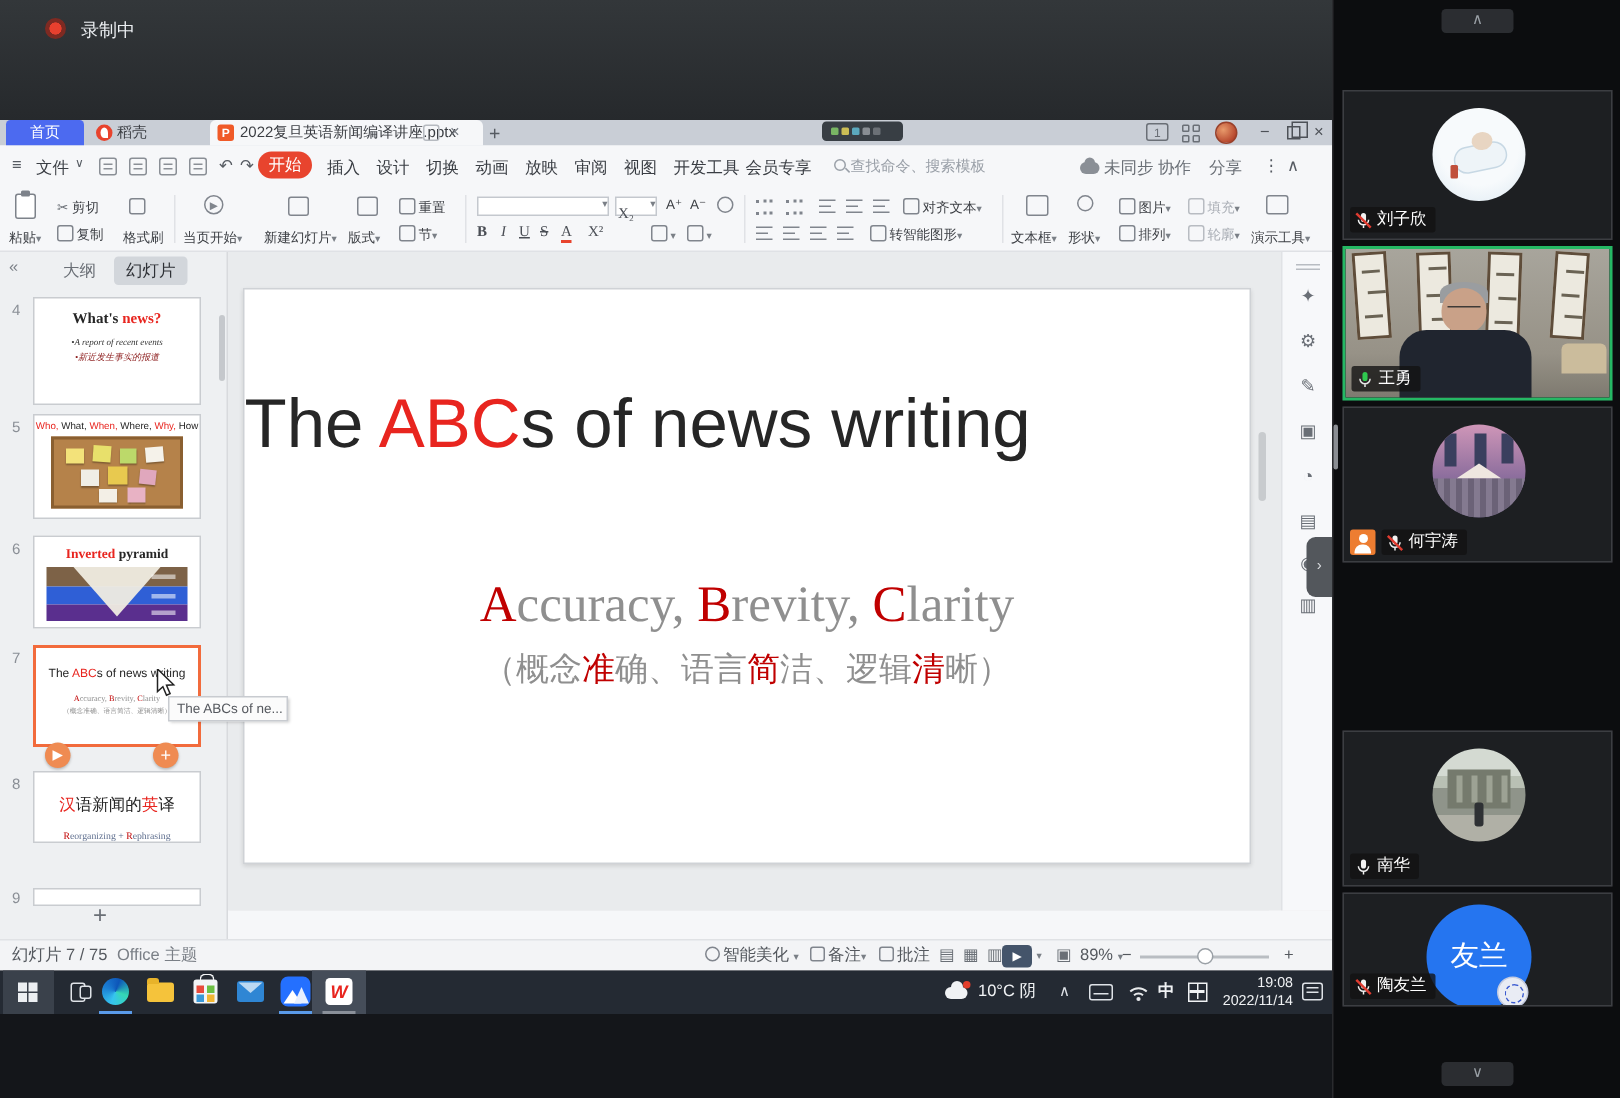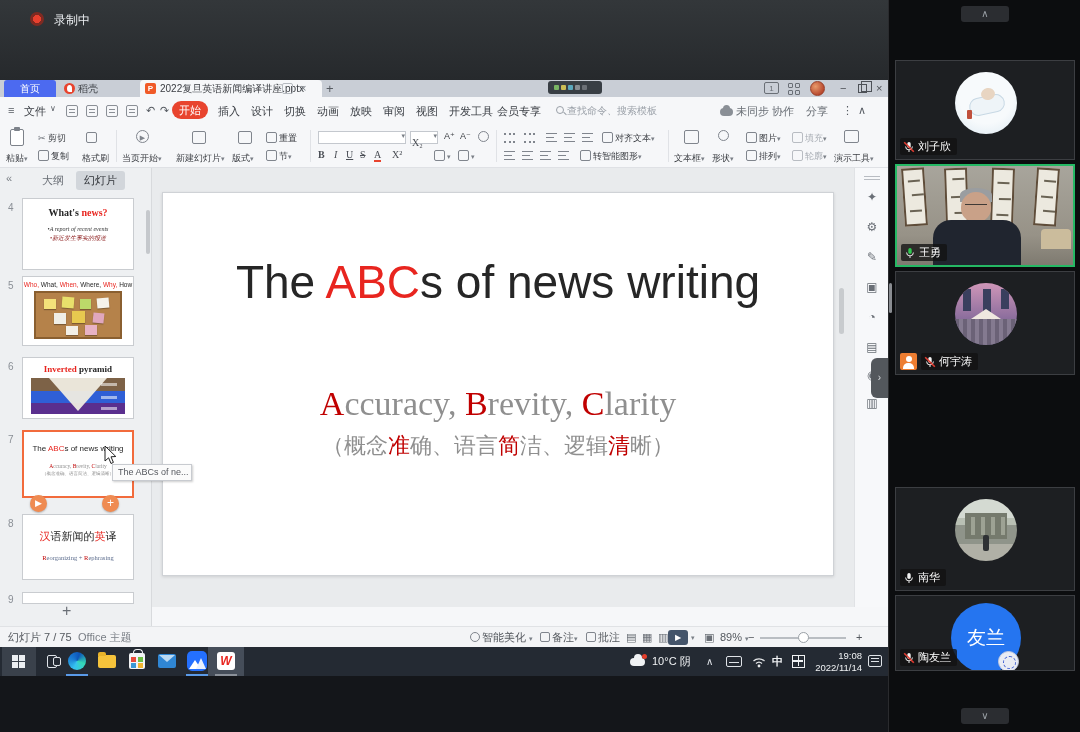--- a/index.html
+++ b/index.html
@@ -102,21 +102,21 @@
   .pyr-lbl { position:absolute; left:78px; width:16px; height:3px; background:rgba(255,255,255,.55); }
   .orange-btn { position:absolute; width:17px; height:17px; border-radius:50%; background:#ef8b52; color:#fff;
     text-align:center; font-size:9px; line-height:17px; box-shadow:0 1px 2px rgba(0,0,0,.25); }
   .sb-scroll { position:absolute; left:146px; top:42px; width:4px; height:44px; background:#c5c8cc; border-radius:2px; }
   .sb-add { position:absolute; left:62px; top:434px; font-size:16px; color:#6a6f76; }
 
   
   #slidearea { position:absolute; left:153px; top:88px; width:693px; height:439px; background:#e9ebed; }
   #slidepage { position:absolute; left:9px; top:24px; width:672px; height:384px; background:#fff;
     border:1px solid #cfd2d6; box-shadow:0 1px 3px rgba(0,0,0,.12); }
-  .slide-title { position:absolute; left:0; top:62px; width:100%; text-align:center; font-size:46px;
+  .slide-title { position:absolute; left:0; top:62px; width:100%; text-align:left; font-size:46px;
     letter-spacing:0px; color:#262626; font-family:"Liberation Sans",sans-serif; }
   .slide-sub { position:absolute; left:0; top:192px; width:100%; text-align:center; font-size:34px;
     font-family:"Liberation Serif",serif; color:#8f8f8f; }
   .slide-zh { position:absolute; left:0; top:238px; width:100%; text-align:center; font-size:22px;
     font-family:"Liberation Serif",serif; color:#8f8f8f; }
   .sa-scroll { position:absolute; left:686px; top:120px; width:5px; height:46px; background:#c8cbce; border-radius:3px; }
 
   
   #rightstrip { position:absolute; left:854px; top:88px; width:34px; height:439px; background:#f7f8fa; border-left:1px solid #e0e2e5; }
   .rs-ico { position:absolute; left:10px; width:14px; text-align:center; font-size:12px; color:#6a6f76; }
@@ -405,21 +405,21 @@
         <span class="thumb-num" style="top:266px">7</span>
         <div class="thumb sel" style="top:262px;height:68px">
           <div class="t-title" style="margin-top:12px;font-size:8px;font-family:'Liberation Sans',sans-serif"><span class="dark">The </span><span class="red">ABC</span><span class="dark">s of news writing</span></div>
           <div class="t-title" style="margin-top:10px;font-size:5.5px"><span class="dred">A</span><span class="gray">ccuracy, </span><span class="dred">B</span><span class="gray">revity, </span><span class="dred">C</span><span class="gray">larity</span></div>
           <div class="t-title gray" style="margin-top:2px;font-size:4.5px">（概念准确、语言简洁、逻辑清晰）</div>
         </div>
         <div class="orange-btn" style="left:30px;top:327px">▶</div>
         <div class="orange-btn" style="left:102px;top:327px;font-size:12px">+</div>
 
         <span class="thumb-num" style="top:350px">8</span>
-        <div class="thumb" style="top:346px;height:66px">
+        <div class="thumb" style="top:346px;height:48px">
           <div class="t-title" style="margin-top:14px;font-size:11px"><span class="red">汉</span><span class="dark">语新闻的</span><span class="red">英</span><span class="dark">译</span></div>
           <div class="t-title" style="margin-top:10px;font-size:6.5px"><span class="dred">R</span><span style="color:#5f6f8f">eorganizing + </span><span class="dred">R</span><span style="color:#5f6f8f">ephrasing</span></div>
         </div>
 
         <span class="thumb-num" style="top:426px">9</span>
         <div class="thumb" style="top:424px;height:12px"></div>
 
         <div class="sb-scroll"></div>
         <div class="sb-add">+</div>
       </div>

